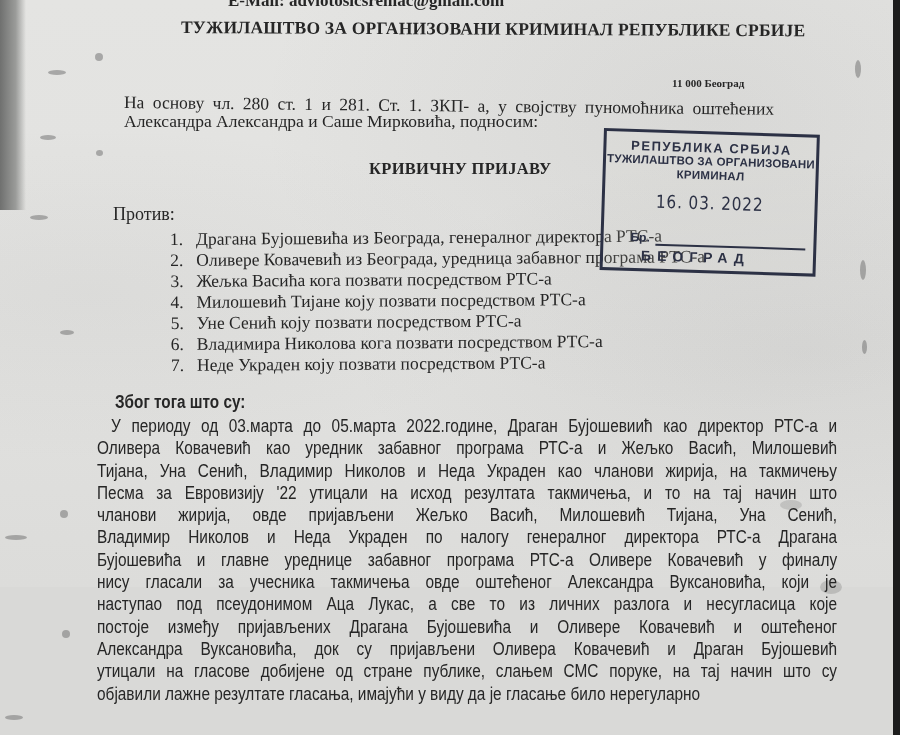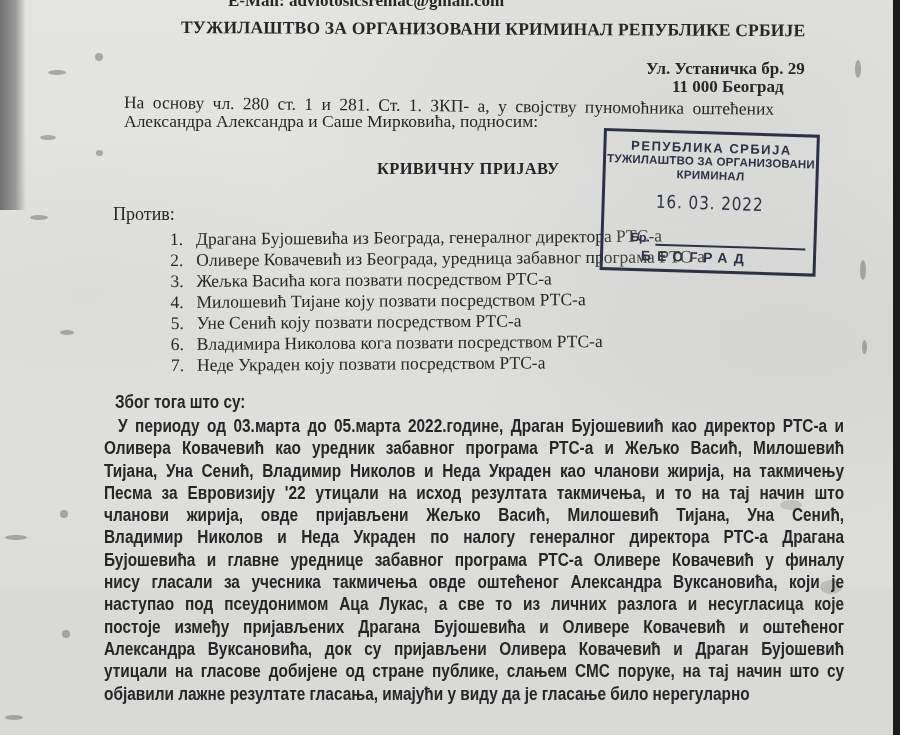--- a/index.html
+++ b/index.html
@@ -24,33 +24,33 @@
     .edge-right {
       position: absolute; right: 0; top: 0; width: 7px; height: 735px;
       background: #1c1c1c;
     }
     .speck { position: absolute; background: #777; border-radius: 50%; opacity: 0.55; filter: blur(0.6px); }
 
     .t { position: absolute; white-space: nowrap; font-size: 17.5px; line-height: 1; }
     .email { left: 228px; top: -8px; font-size: 17px; font-weight: bold; }
     .office { left: 181px; top: 19px; font-size: 17.5px; font-weight: bold; letter-spacing: 0.2px; transform: rotate(0.3deg); transform-origin: left; }
     .addr1 { left: 646px; top: 60px; font-size: 17px; font-weight: bold; }
-    .addr2 { left: 672px; top: 78px; font-size: 17px; font-weight: bold; }
+    .addr2 { left: 672px; top: 78px; font-size: 11px; font-weight: bold; }
 
     .intro1 { left: 124px; top: 94px; word-spacing: 4px; transform: rotate(0.6deg); transform-origin: left; }
     .intro2 { left: 124px; top: 113px; }
-    .title { left: 377px; top: 161px; font-size: 16.5px; font-weight: bold; letter-spacing: 0.3px; text-align: right; }
+    .title { left: 369px; top: 161px; font-size: 16.5px; font-weight: bold; letter-spacing: 0.3px; text-align: right; }
 
     .against-label { left: 113px; top: 205px; font-size: 18px; font-weight: normal; }
     .list { position: absolute; left: 170px; top: 229px; margin: 0; padding: 0; list-style: none; transform: rotate(-0.4deg); transform-origin: left top; }
     .list li { font-size: 17.5px; line-height: 21px; height: 21px; white-space: nowrap; display: flex; }
     .list li .num { width: 26px; display: inline-block; }
 
     .because { left: 115px; top: 393px; font-size: 18px; font-weight: bold; font-family: "Liberation Sans", "DejaVu Sans", sans-serif; transform: scaleX(0.85); transform-origin: left; }
-    .body-text { position: absolute; left: 104px; top: 415px; width: 740px; font-weight: bold; }
+    .body-text { position: absolute; left: 97px; top: 415px; width: 740px; }
     .body-text p {
       margin: 0; font-size: 17.5px; line-height: 22.3px; white-space: nowrap;
       text-align: justify; text-align-last: justify;
       font-family: "Liberation Sans", "DejaVu Sans", sans-serif;
       transform: scaleX(0.88); transform-origin: left;
       width: 841px;
     }
     .body-text p.last { text-align-last: left; }
     .body-text p.first { padding-left: 16px; width: 825px; }
 
@@ -87,21 +87,20 @@
   <div class="speck" style="left:62px;top:630px;width:8px;height:8px;"></div>
   <div class="speck" style="left:5px;top:715px;width:18px;height:5px;"></div>
   <div class="speck" style="left:855px;top:60px;width:6px;height:18px;"></div>
   <div class="speck" style="left:860px;top:260px;width:6px;height:20px;"></div>
   <div class="speck" style="left:862px;top:340px;width:5px;height:14px;"></div>
   <div class="speck" style="left:780px;top:500px;width:22px;height:10px;opacity:0.25;"></div>
   <div class="speck" style="left:820px;top:580px;width:22px;height:14px;opacity:0.3;"></div>
 
   <div class="t email">E-Mail: advlotosicsremac@gmail.com</div>
   <div class="t office">ТУЖИЛАШТВО ЗА ОРГАНИЗОВАНИ КРИМИНАЛ  РЕПУБЛИКЕ СРБИЈЕ</div>
-  <div class="t addr1">Ул. Устаничка бр. 29</div>
   <div class="t addr2">11 000 Београд</div>
 
   <div class="t intro1">На основу чл. 280 ст. 1 и 281. Ст. 1. ЗКП- а,  у својству пуномоћника оштећених</div>
   <div class="t intro2">Александра Александра и Саше Мирковића, подносим:</div>
 
   <div class="t title">КРИВИЧНУ ПРИЈАВУ</div>
 
   <div class="t against-label">Против:</div>
   <ol class="list">
     <li>

